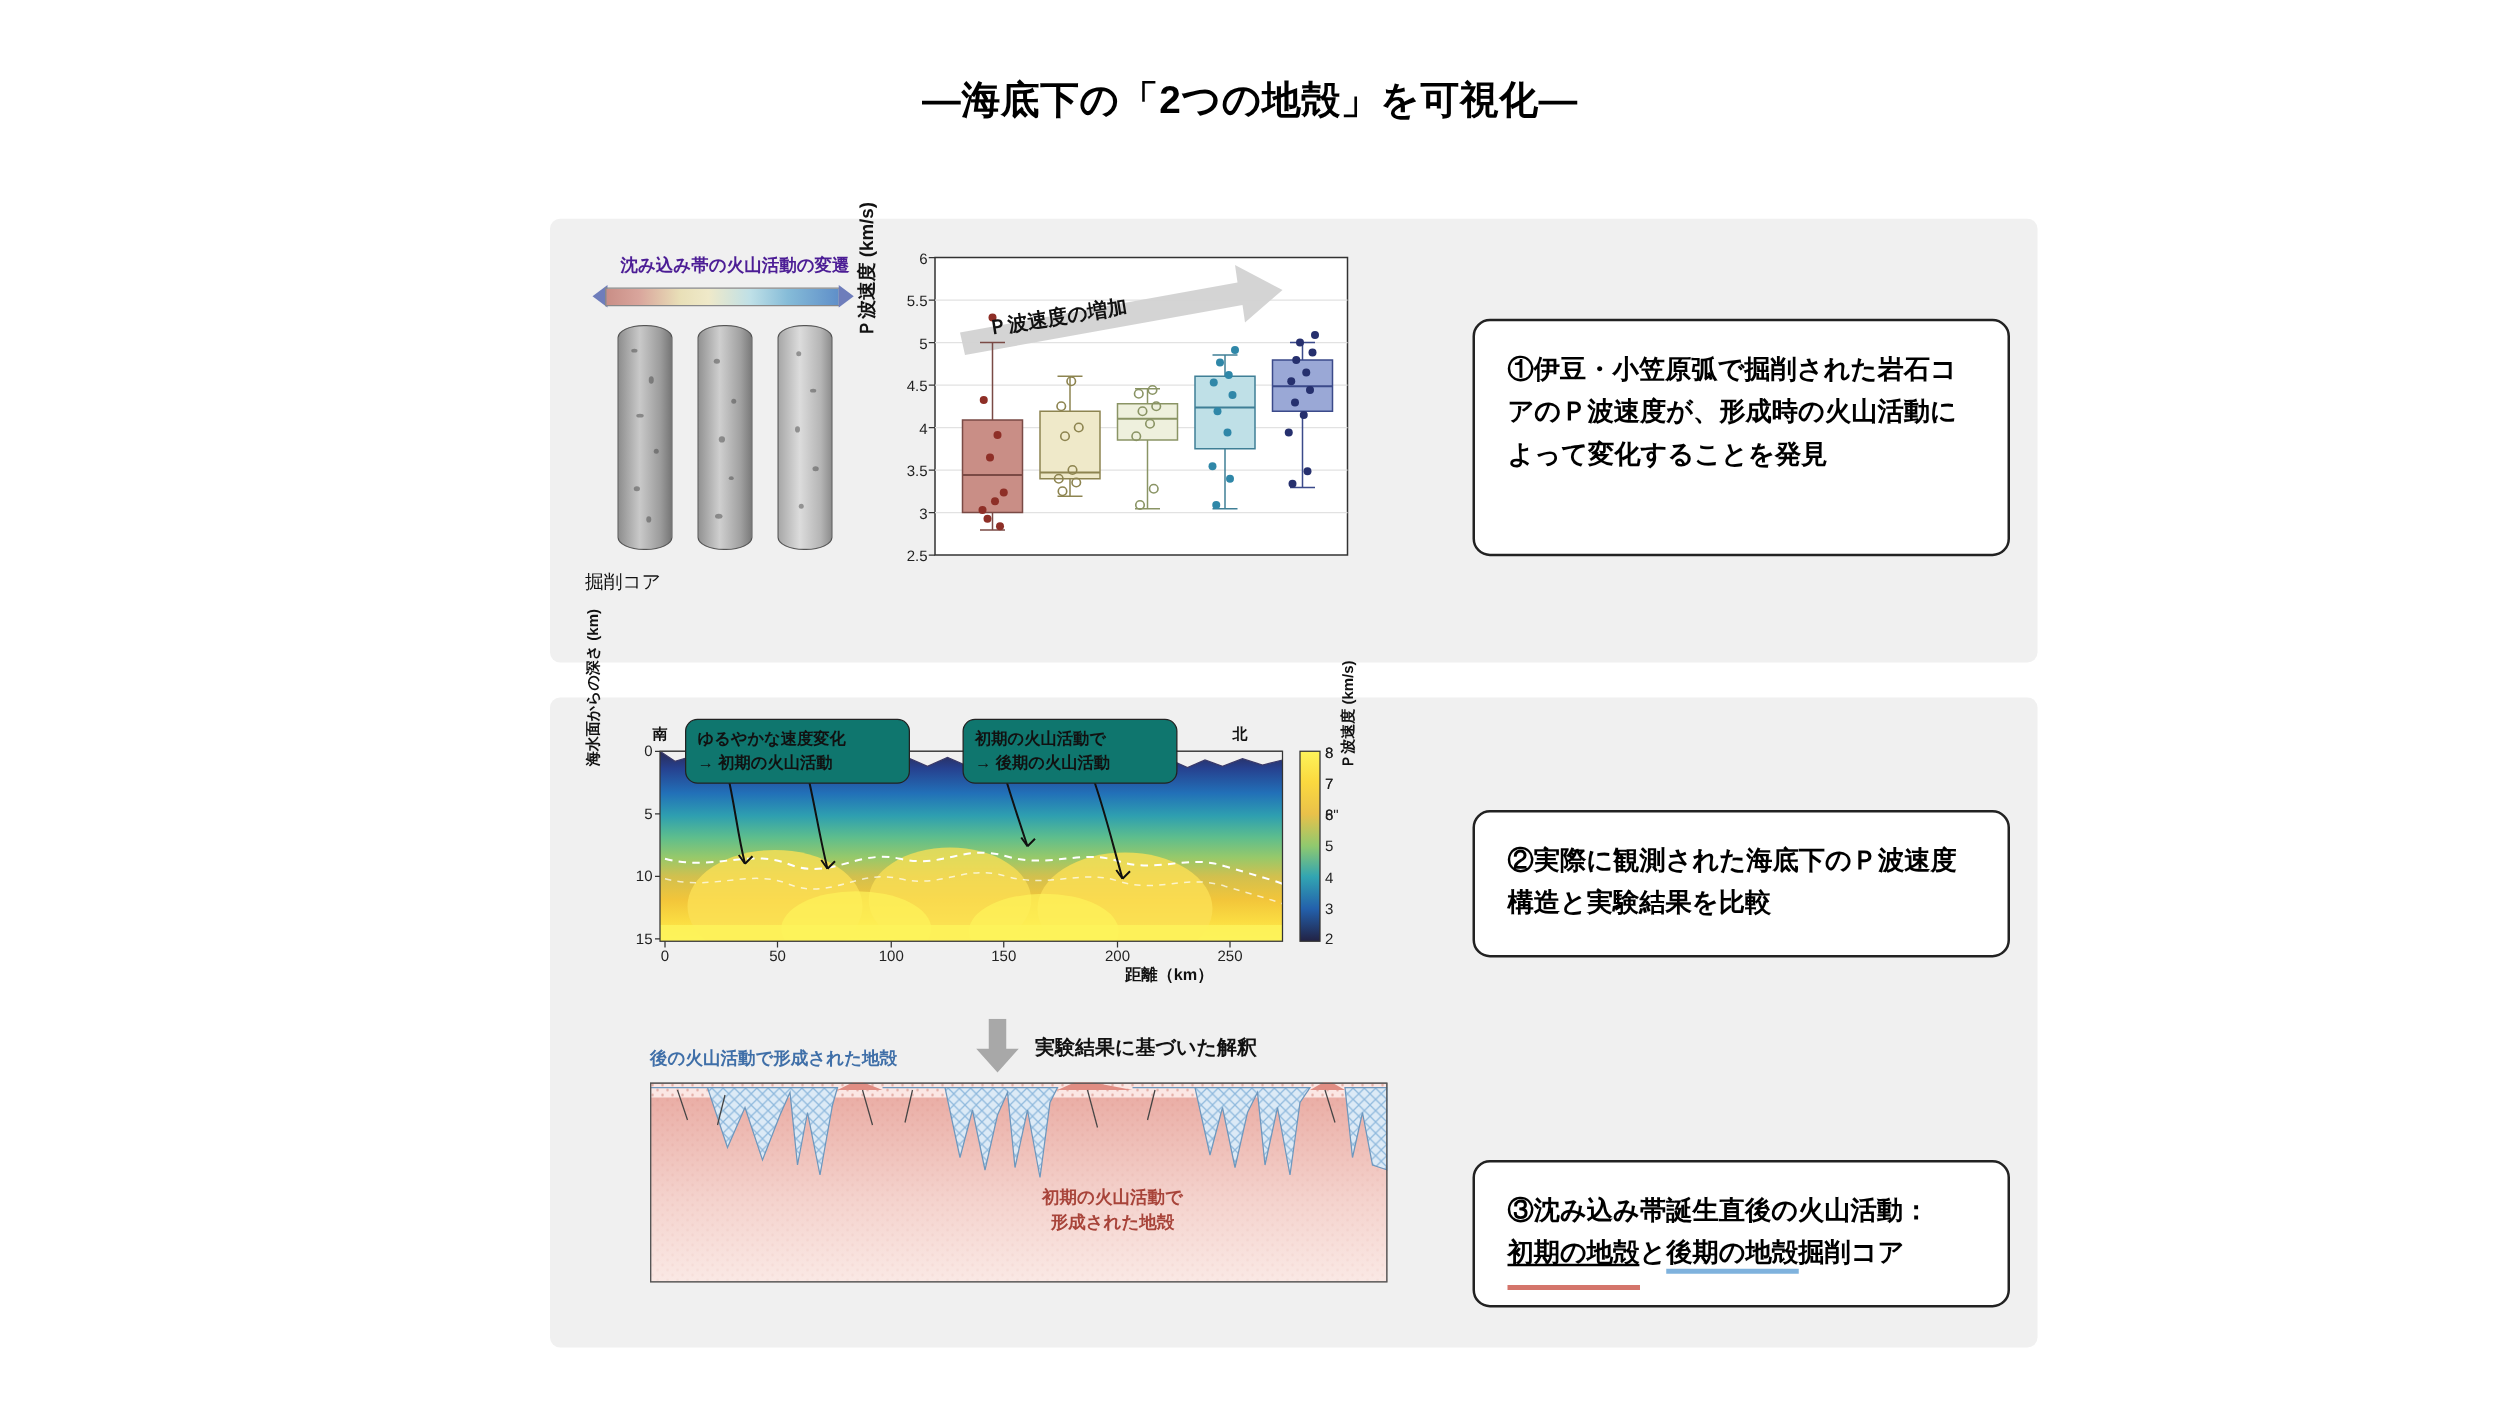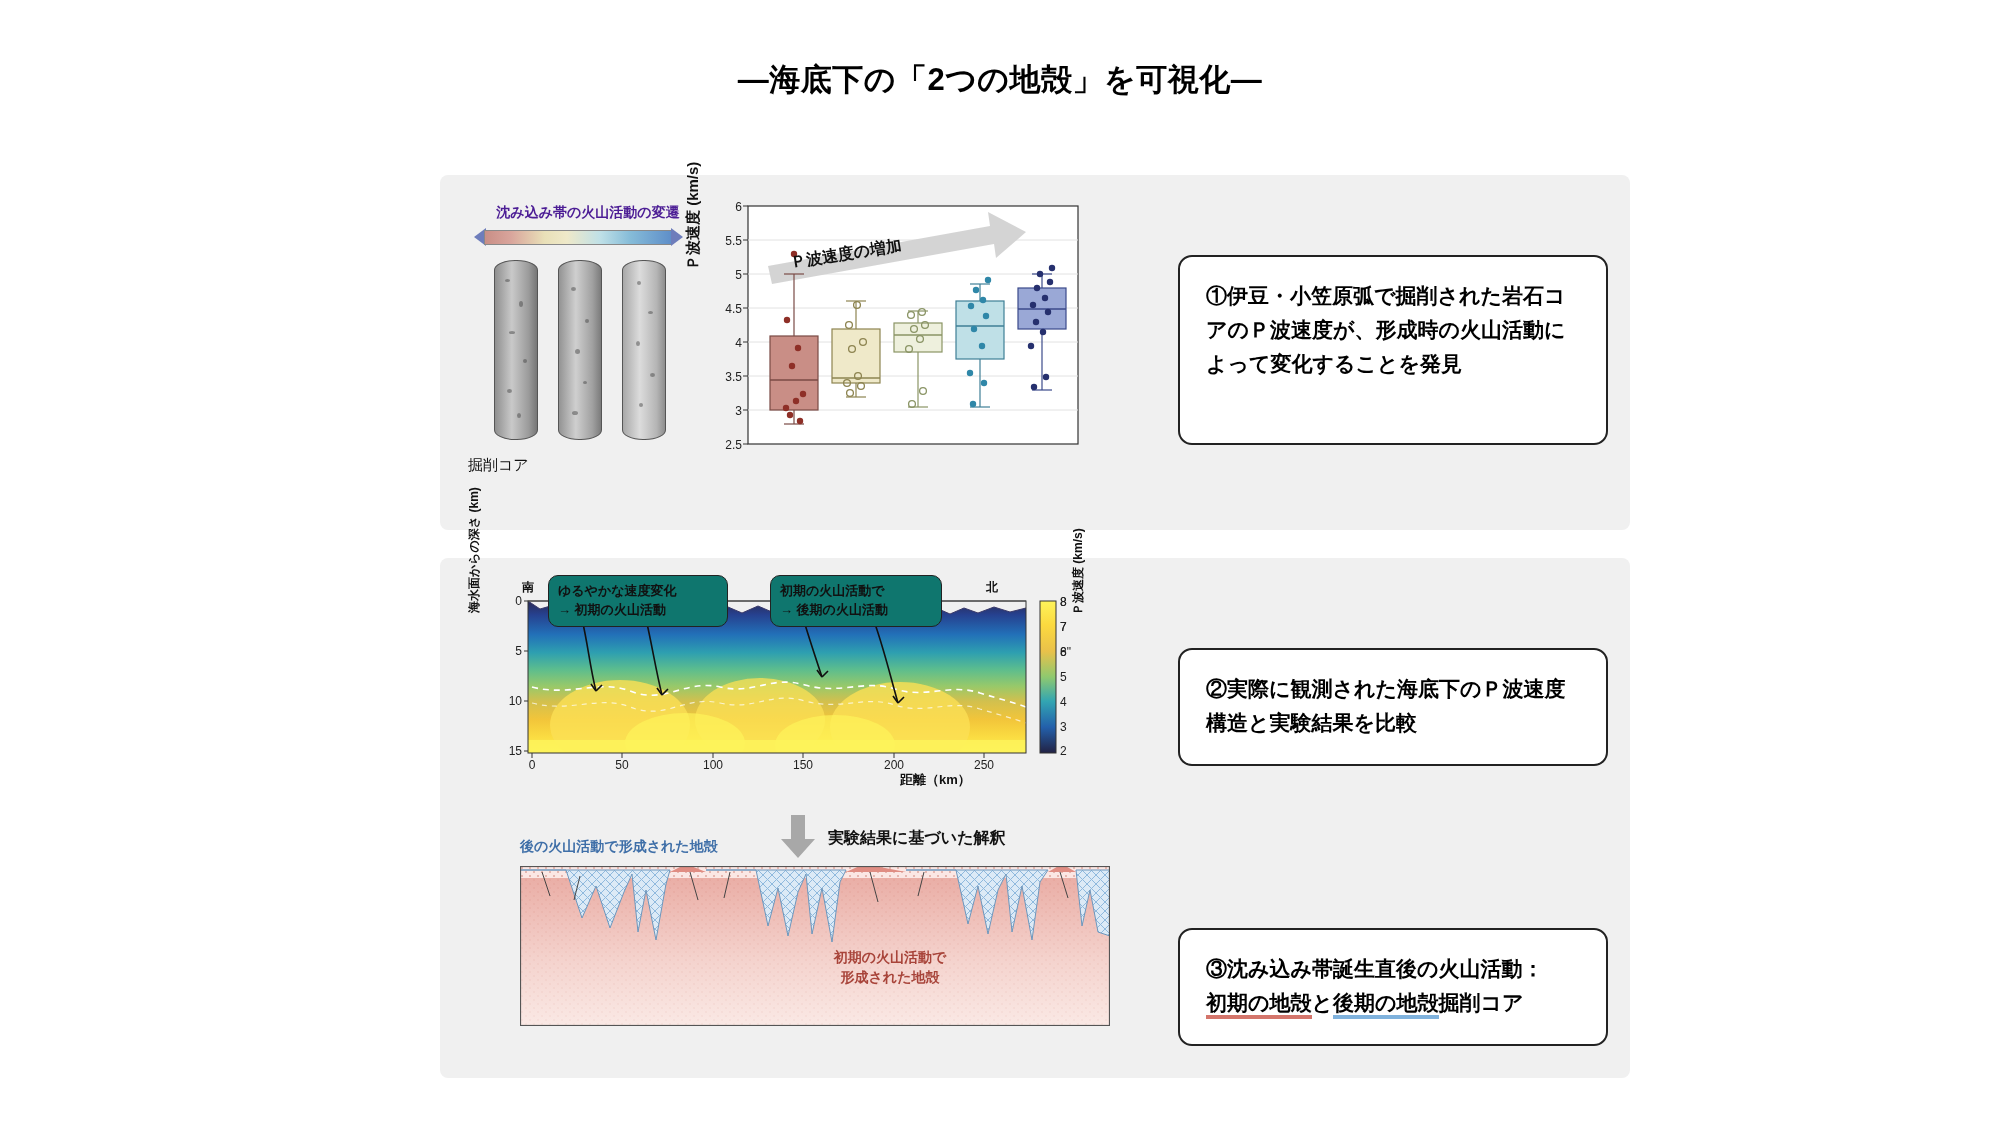--- a/index.html
+++ b/index.html
@@ -50,21 +50,21 @@
     padding: 22px 26px;
     font-size: 21px;
     line-height: 1.62;
     font-weight: bold;
     color: #000;
   }
   #callout-1 { left: 1178px; top: 255px; width: 430px; height: 190px; }
   #callout-2 { left: 1178px; top: 648px; width: 430px; height: 118px; }
   #callout-3 { left: 1178px; top: 880px; width: 430px; height: 118px; margin-top: 48px; }
 
-  .underline-red { border-bottom: 4px solid #d4756b; padding-bottom: 1px; }
+  .underline-red { border-bottom: 4px solid #d4756b; padding-bottom: 14px; text-decoration: underline; }
   .underline-blue { border-bottom: 4px solid #7fb2dd; padding-bottom: 1px; }
 
   
   #cores-fig { position: absolute; left: 468px; top: 198px; width: 240px; height: 310px; }
   #cores-caption {
     position: absolute; left: 0; top: 6px; width: 240px;
     font-size: 14px; font-weight: bold; text-align: center; color: #4c1d95;
   }
   #cores-gradient {
     position: absolute; left: 16px; top: 32px; width: 186px; height: 13px;

